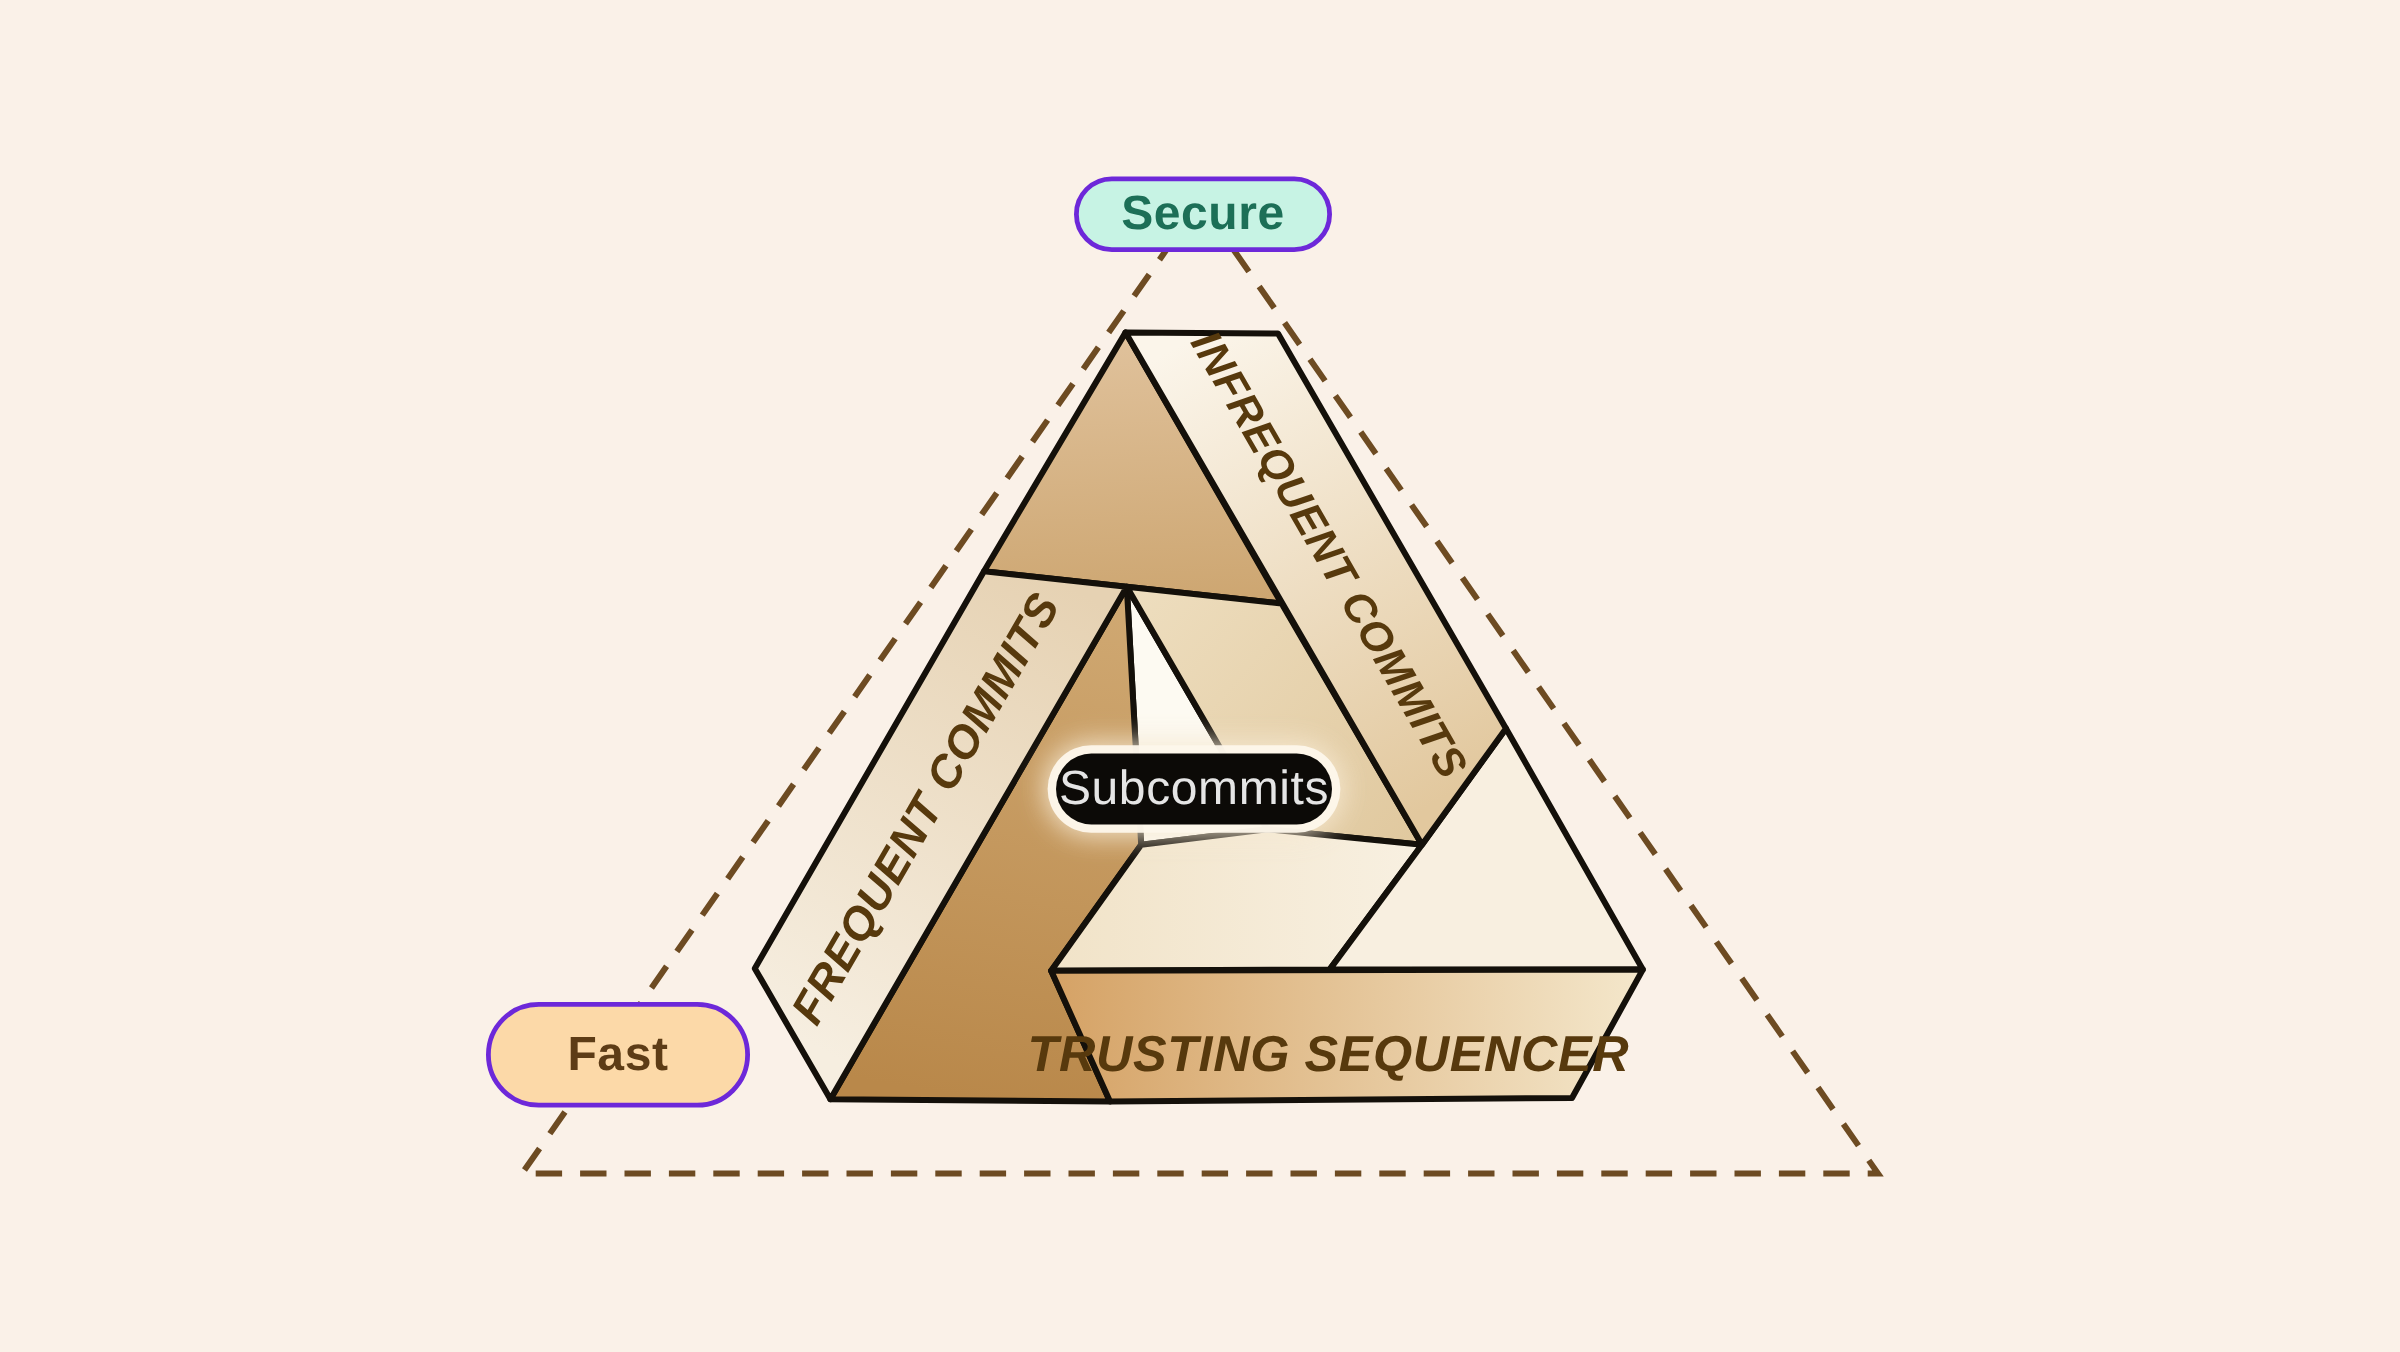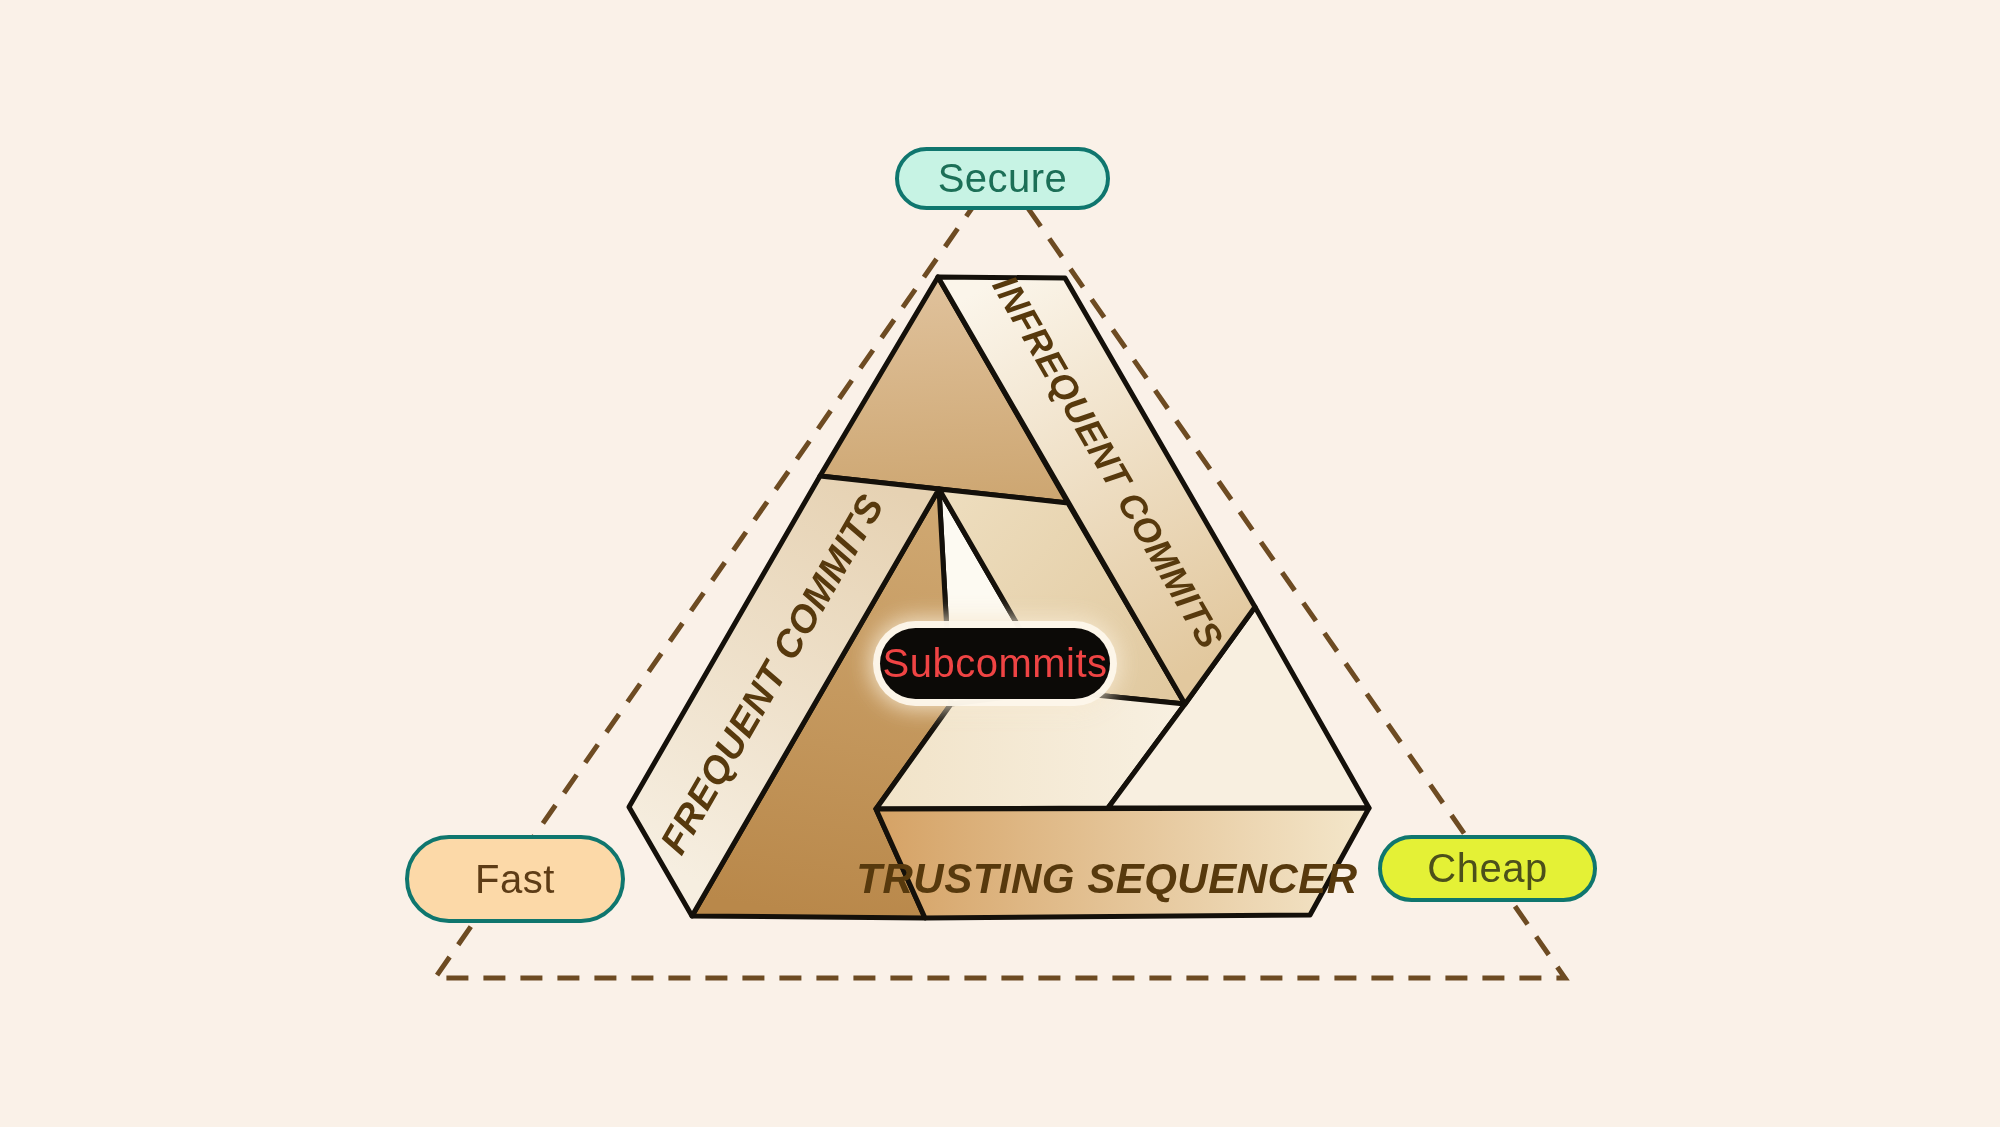--- a/index.html
+++ b/index.html
@@ -7,34 +7,34 @@
     position:relative;
     width:2000px;height:1127px;
     overflow:hidden;
     background:#faf1e8;
     font-family:"Liberation Sans", sans-serif;
   }
   .stage svg{position:absolute;left:0;top:0;}
   .pill{
     position:absolute;
     display:flex;align-items:center;justify-content:center;
-    border:4px solid #0f766e;
+    border:4px solid #6d28d9;
     border-radius:999px;
     box-sizing:border-box;
     font-size:40px;
-    font-weight:400;
+    font-weight:700;
     letter-spacing:0.5px;
     user-select:none;
   }
   .pill-secure{left:895px;top:147px;width:215px;height:63px;background:#c7f3e4;color:#1c6f57;}
   .pill-fast{left:405px;top:835px;width:220px;height:88px;background:#fcd9a8;color:#5d3c16;}
   .pill-cheap{left:1378px;top:835px;width:219px;height:67px;background:#e4f136;color:#4c501b;}
   .pill-subcommits{
-    left:880px;top:628px;width:230px;height:71px;
-    background:#0c0a07;color:#ef4444;
+    left:880px;top:628px;width:230px;height:59px;
+    background:#0c0a07;color:#e5e5e5;
     border:none;border-radius:40px;
     font-size:40px;font-weight:500;
     box-shadow:0 0 0 7px rgba(253,247,235,0.95), 0 0 22px 10px rgba(246,233,210,0.9);
   }
   .face-label{
     font-family:"Liberation Sans", sans-serif;
     font-weight:bold;
     font-style:italic;
     fill:#57390d;
     letter-spacing:0.5px;
@@ -109,21 +109,18 @@
   </svg>
 
   <div class="pill pill-secure">
     <span>Secure</span>
   </div>
 
   <div class="pill pill-fast">
     <span>Fast</span>
   </div>
 
-  <div class="pill pill-cheap">
-    <span>Cheap</span>
-  </div>
 
   <div class="pill pill-subcommits">
     <span>Subcommits</span>
   </div>
 
 </div>
 
 </body></html>

